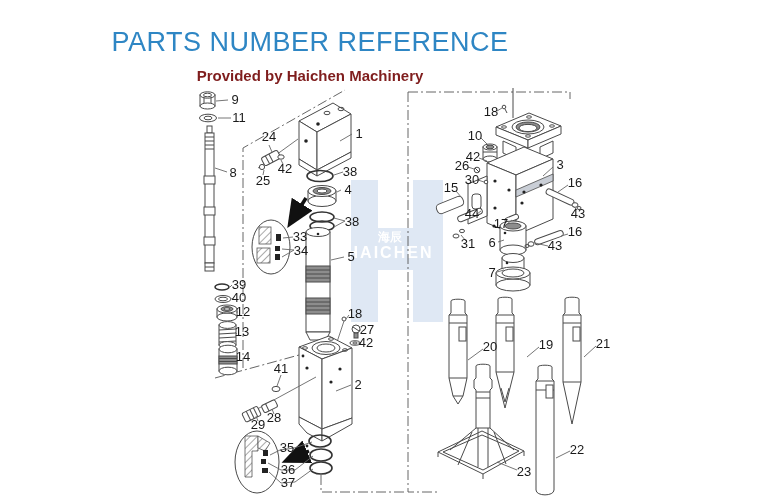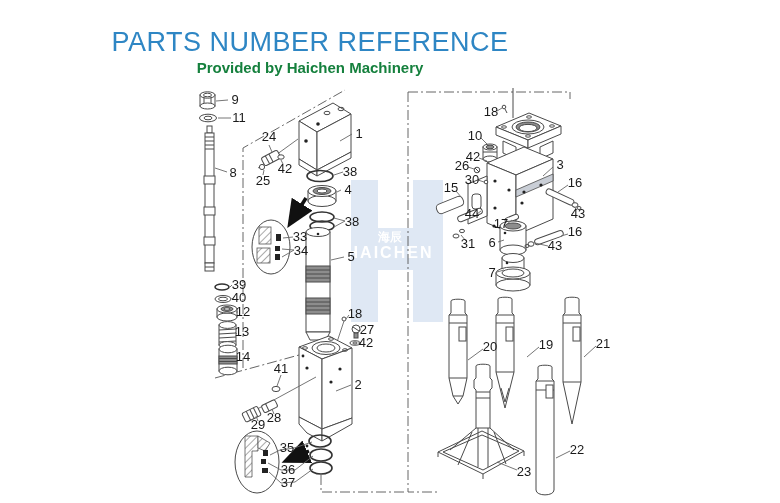--- a/index.html
+++ b/index.html
@@ -1,20 +1,20 @@
 <!DOCTYPE html>
 <html><head>
 <meta charset="utf-8">
 <style>
   html,body{margin:0;padding:0;background:#ffffff;}
   #stage{position:relative;width:780px;height:503px;background:#ffffff;overflow:hidden;
          font-family:"Liberation Sans", sans-serif;}
   #hdr{position:absolute;top:0;left:0;width:620px;text-align:center;z-index:3;}
   #title{margin-top:28px;font-size:27px;letter-spacing:.5px;color:#2e86c4;font-weight:400;line-height:1.05;}
-  #subtitle{margin-top:3px;font-size:15px;font-weight:bold;color:#15803d;}
+  #subtitle{margin-top:11px;font-size:15px;font-weight:bold;color:#7f1d1d;}
   svg{position:absolute;top:0;left:0;z-index:2;}
   .ln{stroke:#4a4a4a;stroke-width:1;fill:none;}
   .fw{stroke:#4a4a4a;stroke-width:1;fill:#ffffff;}
   .fg{stroke:#4a4a4a;stroke-width:1;fill:#8d8d8d;}
   .bold{stroke:#333;stroke-width:1.6;fill:none;}
   .leader{stroke:#666;stroke-width:.9;fill:none;}
   .dashdot{stroke:#555;stroke-width:.9;fill:none;stroke-dasharray:10 3 2 3;}
   .lbl{font-size:13px;fill:#1a1a1a;text-anchor:middle;}
   .wm-bg{fill:#dfe8f4;}
   .wm-txt{fill:#ffffff;font-weight:bold;text-anchor:middle;}

